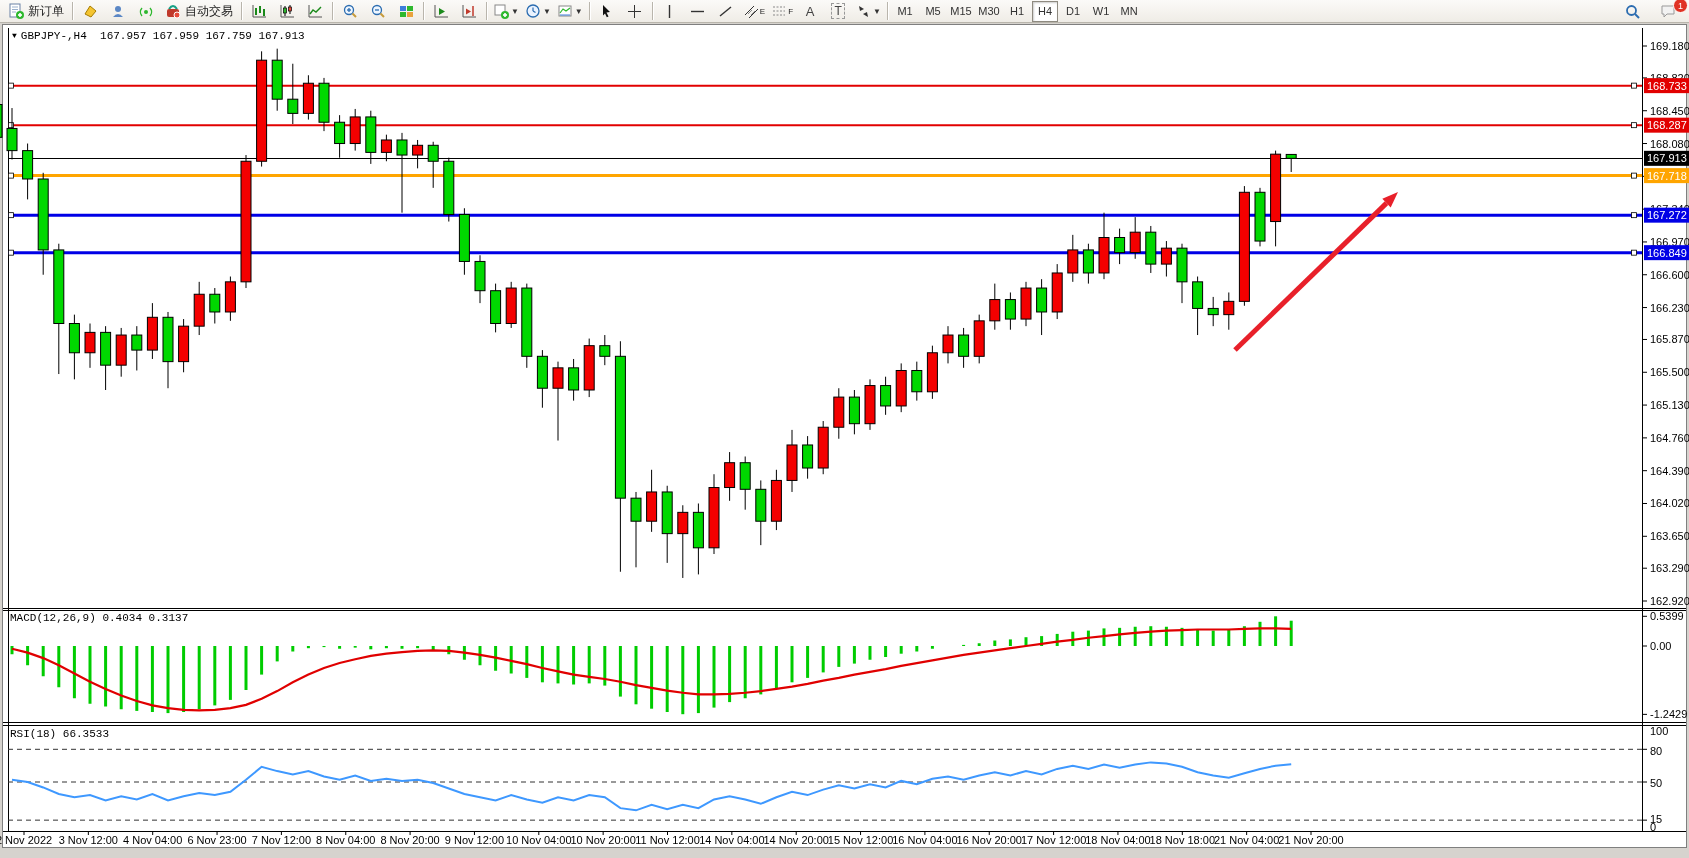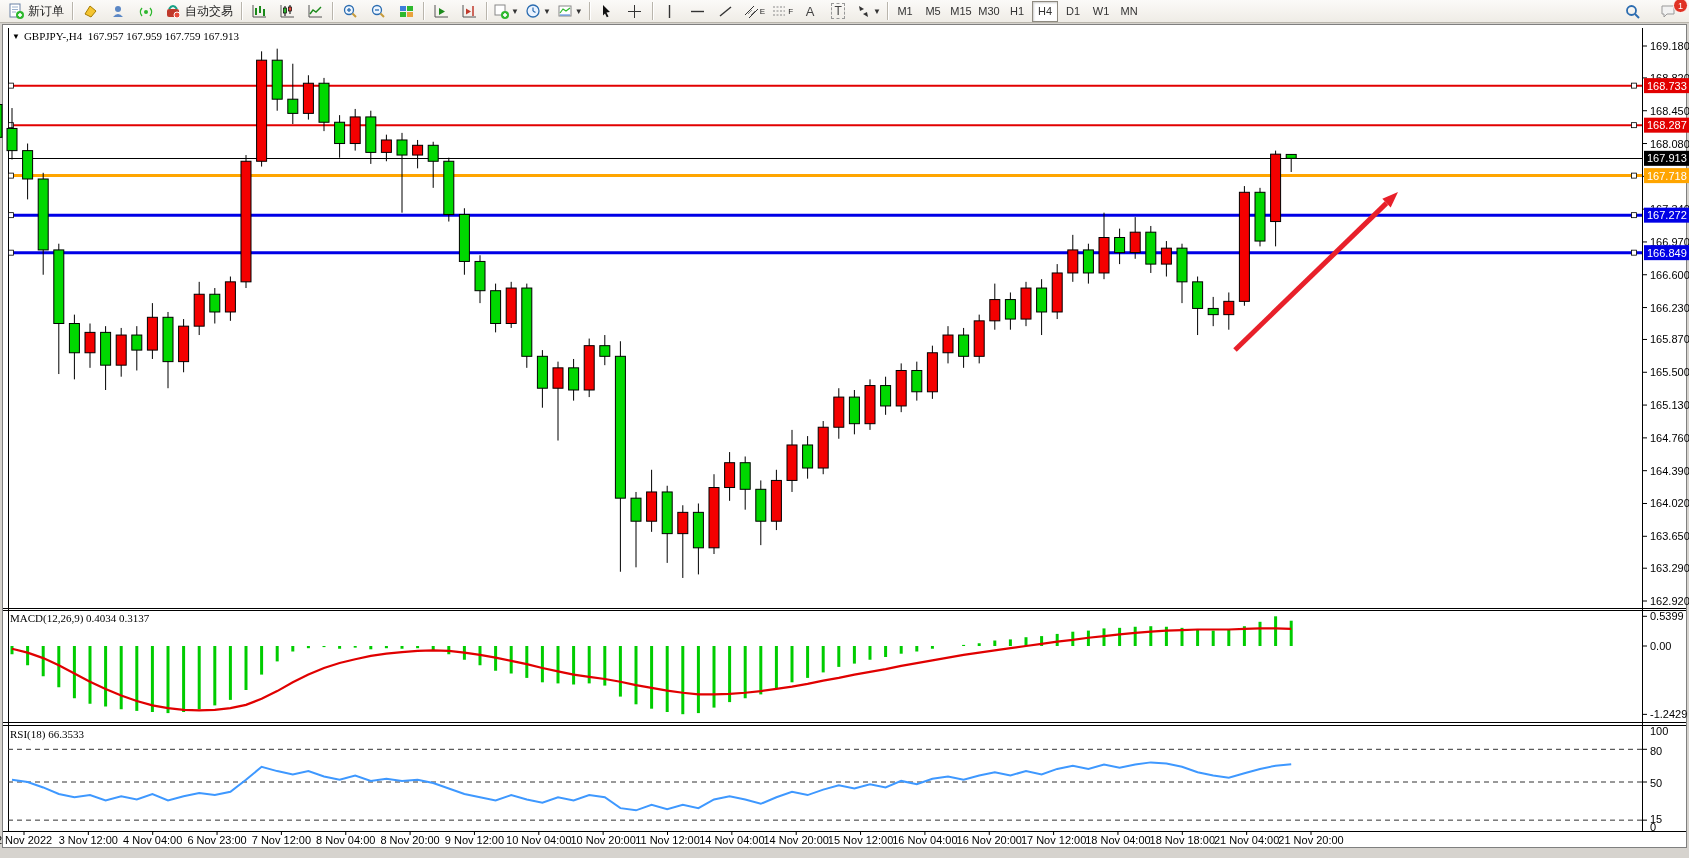--- a/index.html
+++ b/index.html
@@ -33,21 +33,21 @@
     align-items:center;justify-content:center;border:1px solid #fff;
   }
   
   #chart-window{
     position:absolute;left:2px;top:24px;width:1685px;height:824px;
     background:#ffffff;border:1px solid #7f7f7f;box-sizing:border-box;
   }
   #chart-svg{position:absolute;left:0;top:0;z-index:2;}
   .overlay-label{
     position:absolute;z-index:3;font-size:11px;color:#000;
-    font-family:Liberation Serif, serif;
+    font-family:Liberation Mono, monospace;
   }
   #chart-title{left:12px;top:30px;}
   #chart-title .tri{font-size:8px;vertical-align:1px;margin-right:4px;}
   #macd-title{left:10px;top:612px;}
   #rsi-title{left:10px;top:728px;}
 </style>
 </head>
 <body>
 
 <div id="toolbar">

